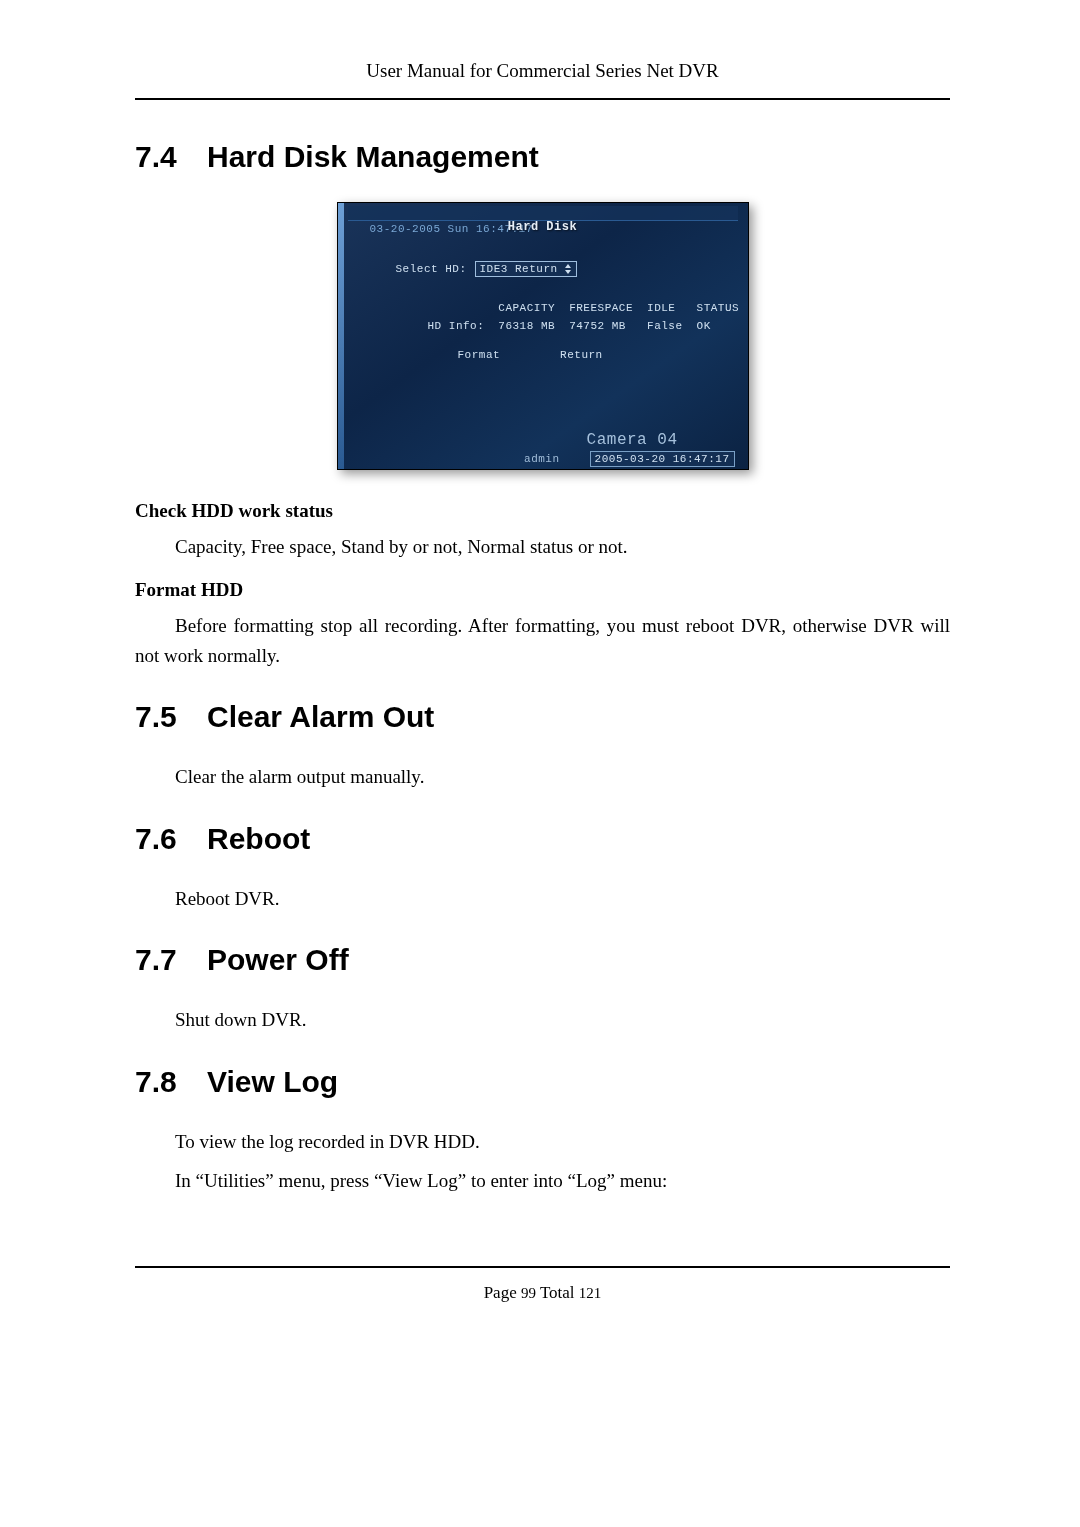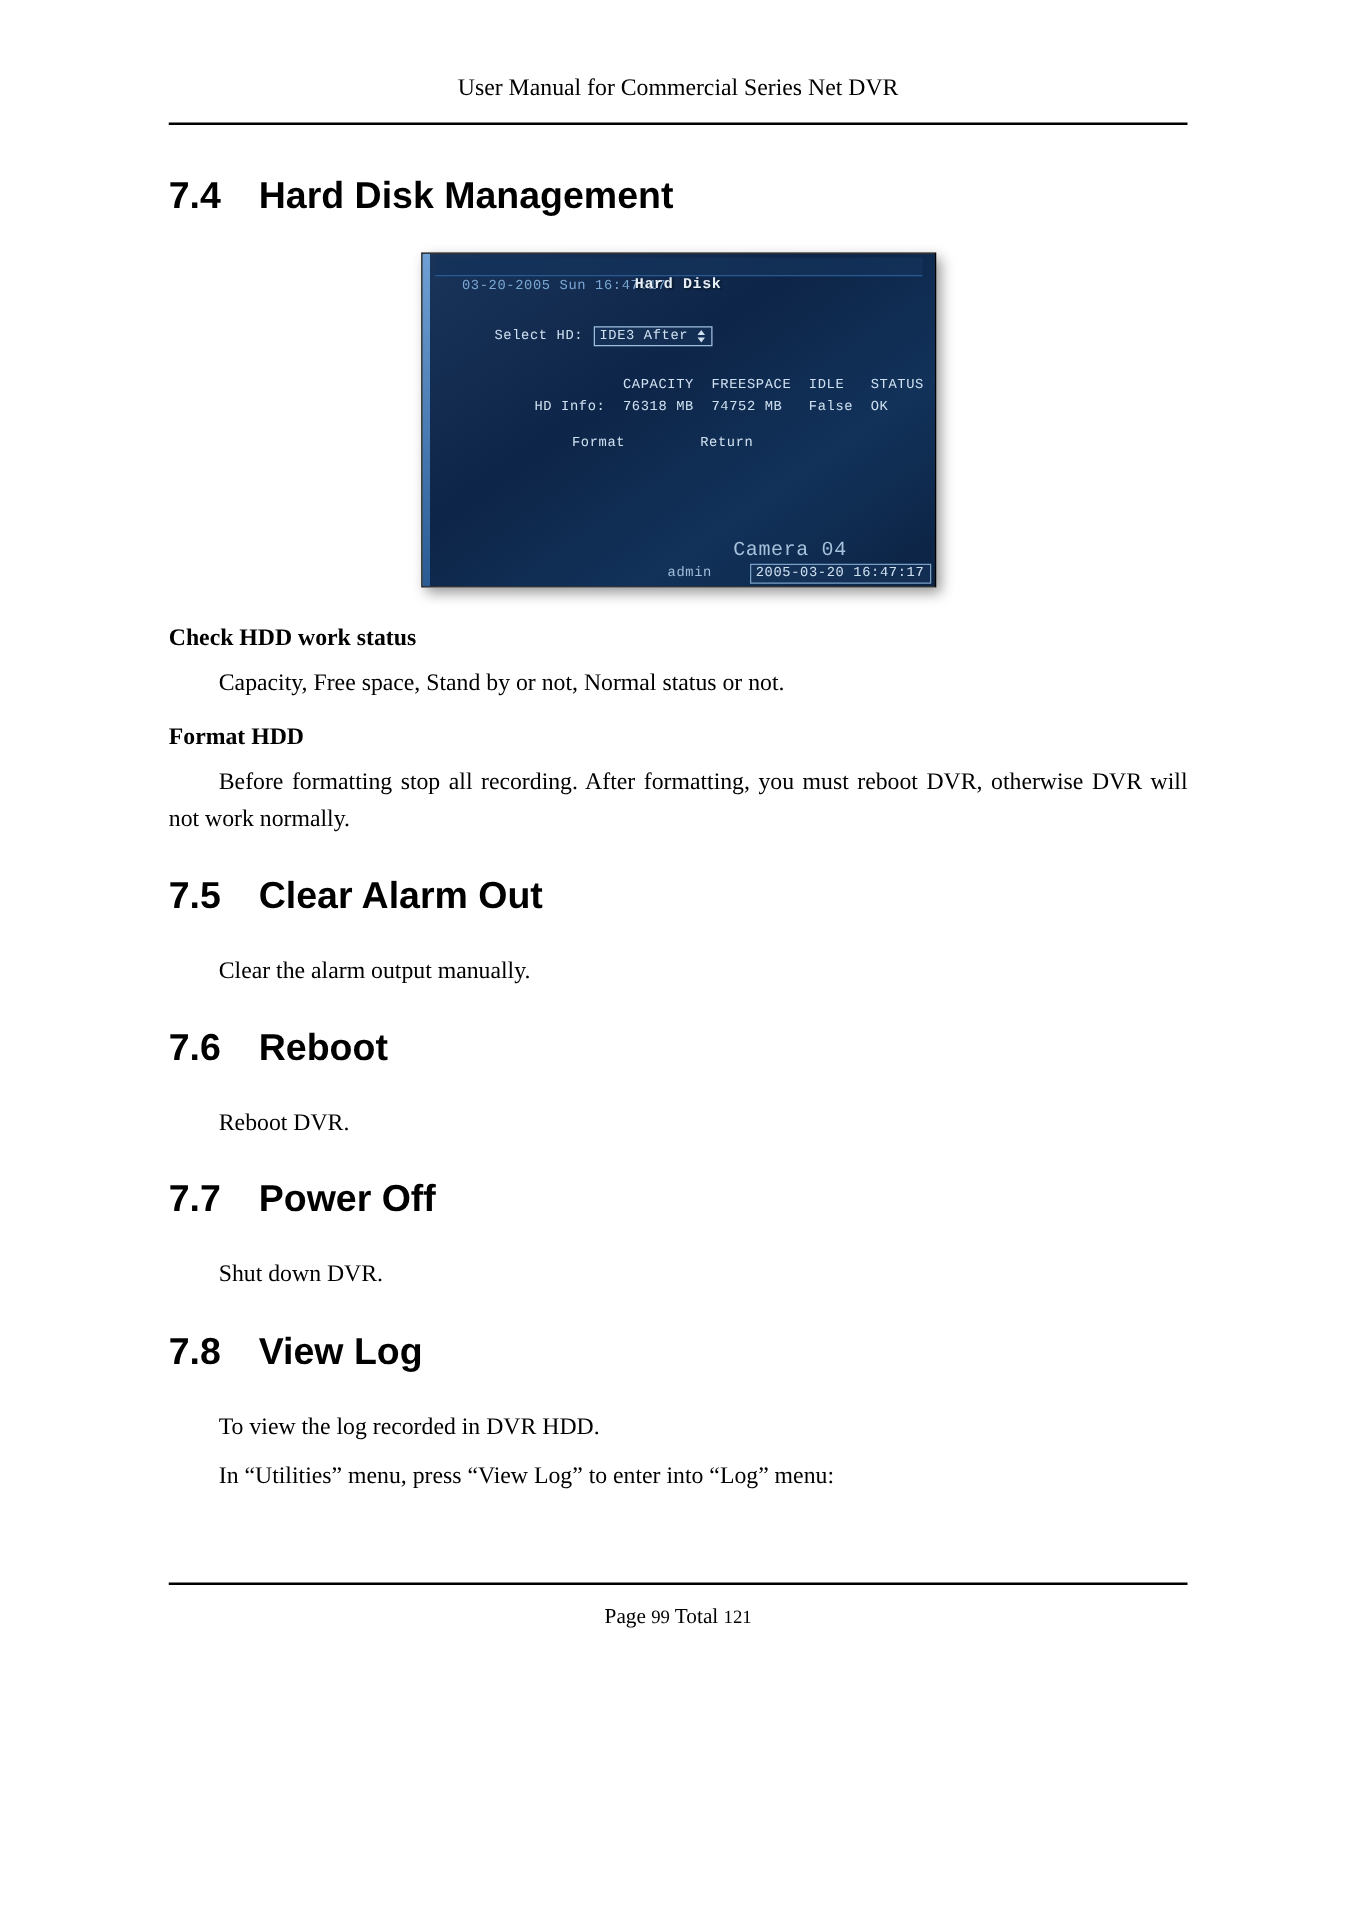--- a/index.html
+++ b/index.html
@@ -163,21 +163,21 @@
   }
   .dvr-bottom {
     position: absolute;
     bottom: 2px;
     left: 0;
     right: 0;
     display: flex;
     justify-content: flex-end;
     align-items: center;
     gap: 30px;
-    padding-right: 3px;
+    padding-right: 13px;
   }
   .dvr-admin {
     color: #a0bcd8;
     font-size: 11px;
   }
   .dvr-ts {
     border: 1px solid #7aa0c6;
     padding: 1px 4px;
     font-size: 11px;
     background: rgba(25,55,95,0.5);
@@ -206,21 +206,21 @@
 
   <div class="screenshot-wrap">
     <div class="dvr-screen">
       <div class="dvr-topbar"></div>
       <div class="dvr-datetime">03-20-2005 Sun 16:47:17</div>
       <div class="dvr-title">Hard Disk</div>
 
       <div class="dvr-select-row">
         <span>Select HD:</span>
         <span class="dvr-select-box">
-          <span>IDE3 After</span>
+          <span>IDE3 Return</span>
           <span class="dvr-spinner">
             <span class="up"></span>
             <span class="down"></span>
           </span>
         </span>
       </div>
 
       <table class="dvr-table">
         <tbody>
             <tr>

